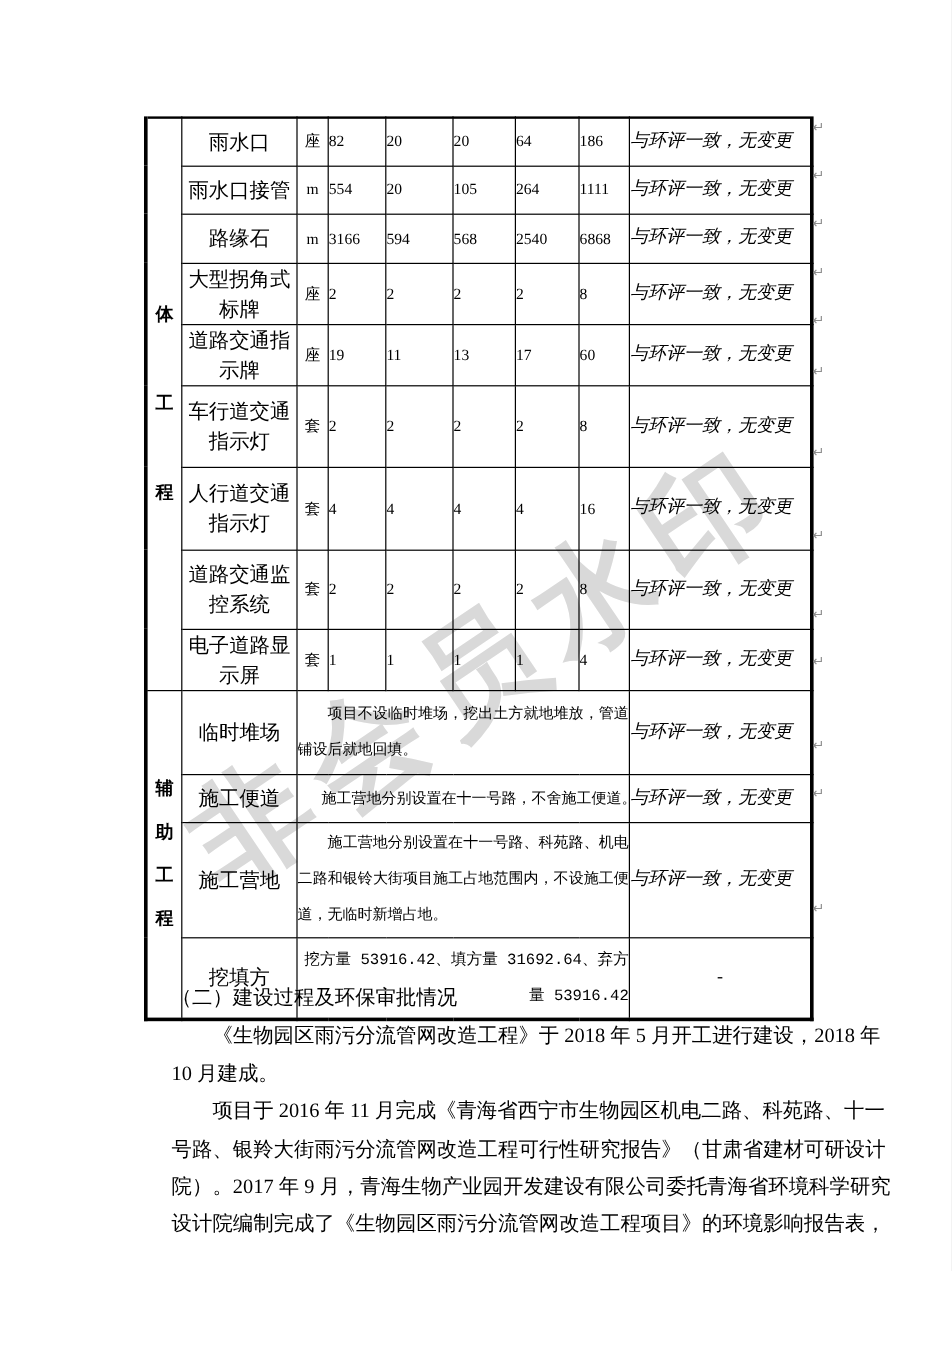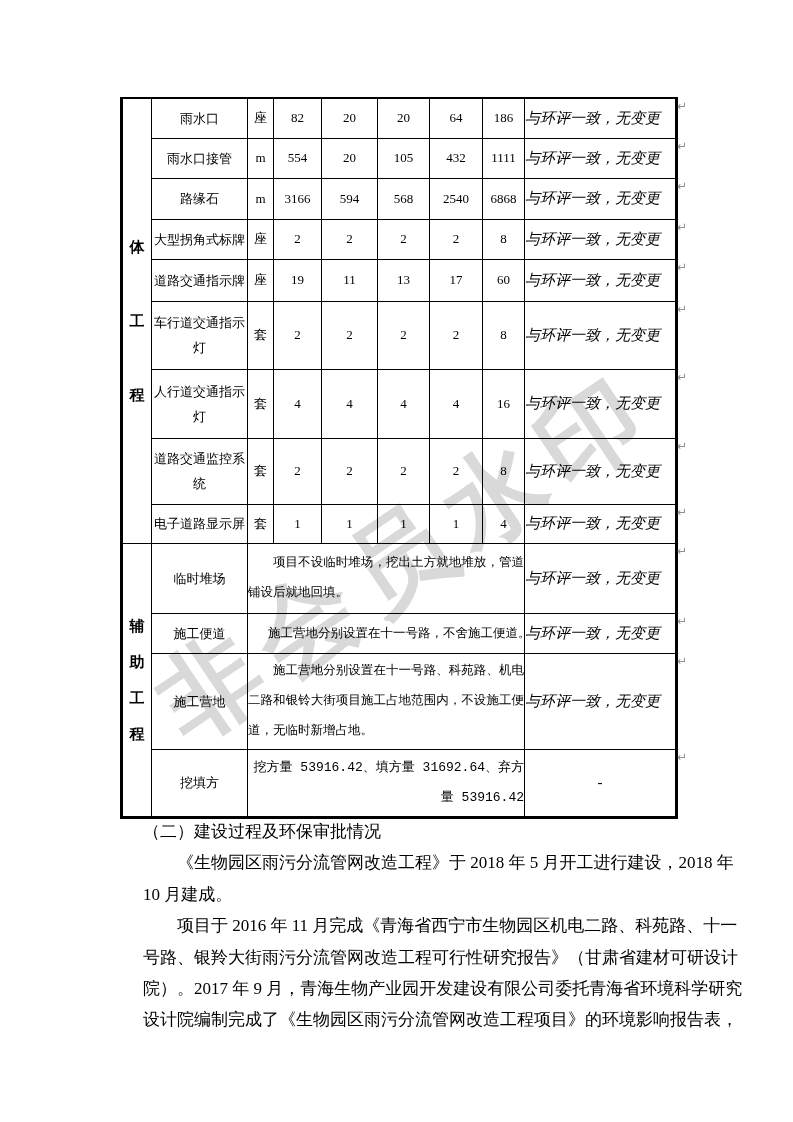--- a/index.html
+++ b/index.html
@@ -20,23 +20,23 @@
   table.main {
     position:absolute; left:120px; top:97px; width:555px;
     border-collapse:collapse; table-layout:fixed; z-index:1;
     border:3px solid #000; border-top-width:2px;
   }
   table.main td { border:1px solid #000; padding:0; vertical-align:middle; overflow:hidden; }
   td.sec  { font-weight:bold; font-size:15px; }
   td.sec1 { vertical-align:top; padding-top:21px; }
   td.sec1 .schar { display:block; text-align:center; height:74px; line-height:74px; }
   td.sec2 .schar { display:block; text-align:center; height:36px; line-height:36px; }
-  td.item   { font-size:13px; line-height:25px; text-align:center; }
+  td.item   { font-size:17px; line-height:25px; text-align:center; }
   td.unit   { font-size:13px; text-align:center; }
-  td.num    { font-size:13px; text-align:center; }
+  td.num    { font-size:13px; }
   td.remark { font-size:15px; line-height:19px; text-align:left; padding-left:2px;font-style:italic; }
   td.remark.dash { text-align:center; padding-left:0; }
   td.aux { font-size:12.5px; padding:0 4px; }
   td.aux .auxp { text-align:justify; text-indent:25px; line-height:30px;font-family:Liberation Mono, monospace; }
   td.aux-one .auxp { text-align:left; text-indent:20px; line-height:normal; white-space:nowrap; }
   td.aux-center .auxp { text-align:right; text-indent:0; line-height:30px; font-size:13px; }
   
   .pmark {
     position:absolute; left:677px; z-index:2;
     font-family:"Liberation Sans","DejaVu Sans",sans-serif;
@@ -81,21 +81,21 @@
         <td class="num">64</td>
         <td class="num">186</td>
         <td class="remark">与环评一致，无变更</td>
       </tr>
       <tr style="height:40px">
         <td class="item">雨水口接管</td>
         <td class="unit">m</td>
         <td class="num">554</td>
         <td class="num">20</td>
         <td class="num">105</td>
-        <td class="num">432</td>
+        <td class="num">264</td>
         <td class="num">1111</td>
         <td class="remark">与环评一致，无变更</td>
       </tr>
       <tr style="height:41px">
         <td class="item">路缘石</td>
         <td class="unit">m</td>
         <td class="num">3166</td>
         <td class="num">594</td>
         <td class="num">568</td>
         <td class="num">2540</td>

